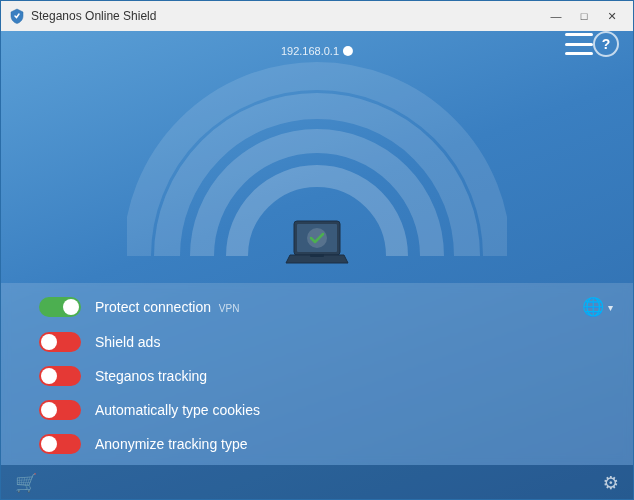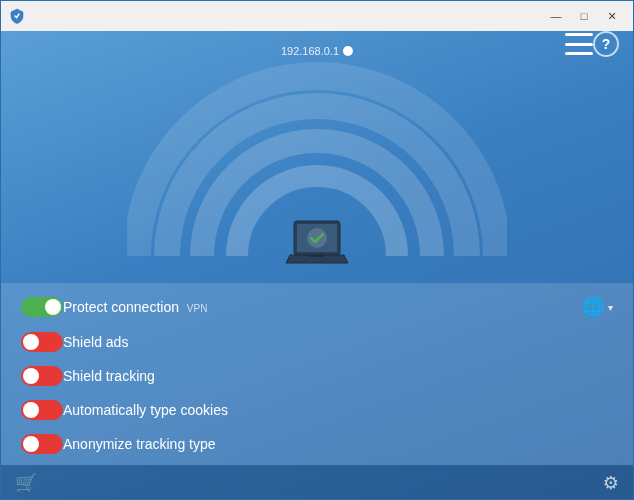--- a/index.html
+++ b/index.html
@@ -165,20 +165,22 @@
       backdrop-filter: blur(4px);
       margin: 0;
       padding: 6px 0 4px 0;
       flex: 1;
     }
 
     .setting-row {
       display: flex;
       align-items: center;
       padding: 7px 20px;
+      gap: 14px;
+      margin-left: 18px;
     }
 
     .setting-label {
       flex: 1;
       font-size: 14px;
       color: white;
       font-weight: 400;
     }
 
     .setting-label .badge {
@@ -259,20 +261,21 @@
 
 <div class="window">
 
   <div class="title-bar">
     <div class="title-bar-left">
 
       <svg class="title-bar-icon" viewBox="0 0 16 16">
         <path d="M8 1L2 4v4c0 3.5 2.5 6.5 6 7.5C11.5 14.5 14 11.5 14 8V4L8 1z" fill="#3a7fc1" stroke="#2a6da8" stroke-width="0.5"></path>
         <path d="M6 8l1.5 1.5L10 6" stroke="white" stroke-width="1.5" fill="none" stroke-linecap="round"></path>
       </svg>
+      <span class="title-bar-text">Steganos Online Shield</span>
     </div>
     <div class="title-bar-controls">
       <button class="title-bar-btn">—</button>
       <button class="title-bar-btn">□</button>
       <button class="title-bar-btn close">✕</button>
     </div>
   </div>
 
   <div class="main-content">
 
@@ -336,21 +339,21 @@
         <div class="toggle off">
           <div class="toggle-knob"></div>
         </div>
         <span class="setting-label">Shield ads</span>
       </div>
 
       <div class="setting-row">
         <div class="toggle off">
           <div class="toggle-knob"></div>
         </div>
-        <span class="setting-label">Shield tracking</span>
+        <span class="setting-label">Steganos tracking</span>
       </div>
 
       <div class="setting-row">
         <div class="toggle off">
           <div class="toggle-knob"></div>
         </div>
         <span class="setting-label">Automatically type cookies</span>
       </div>
 
       <div class="setting-row">

